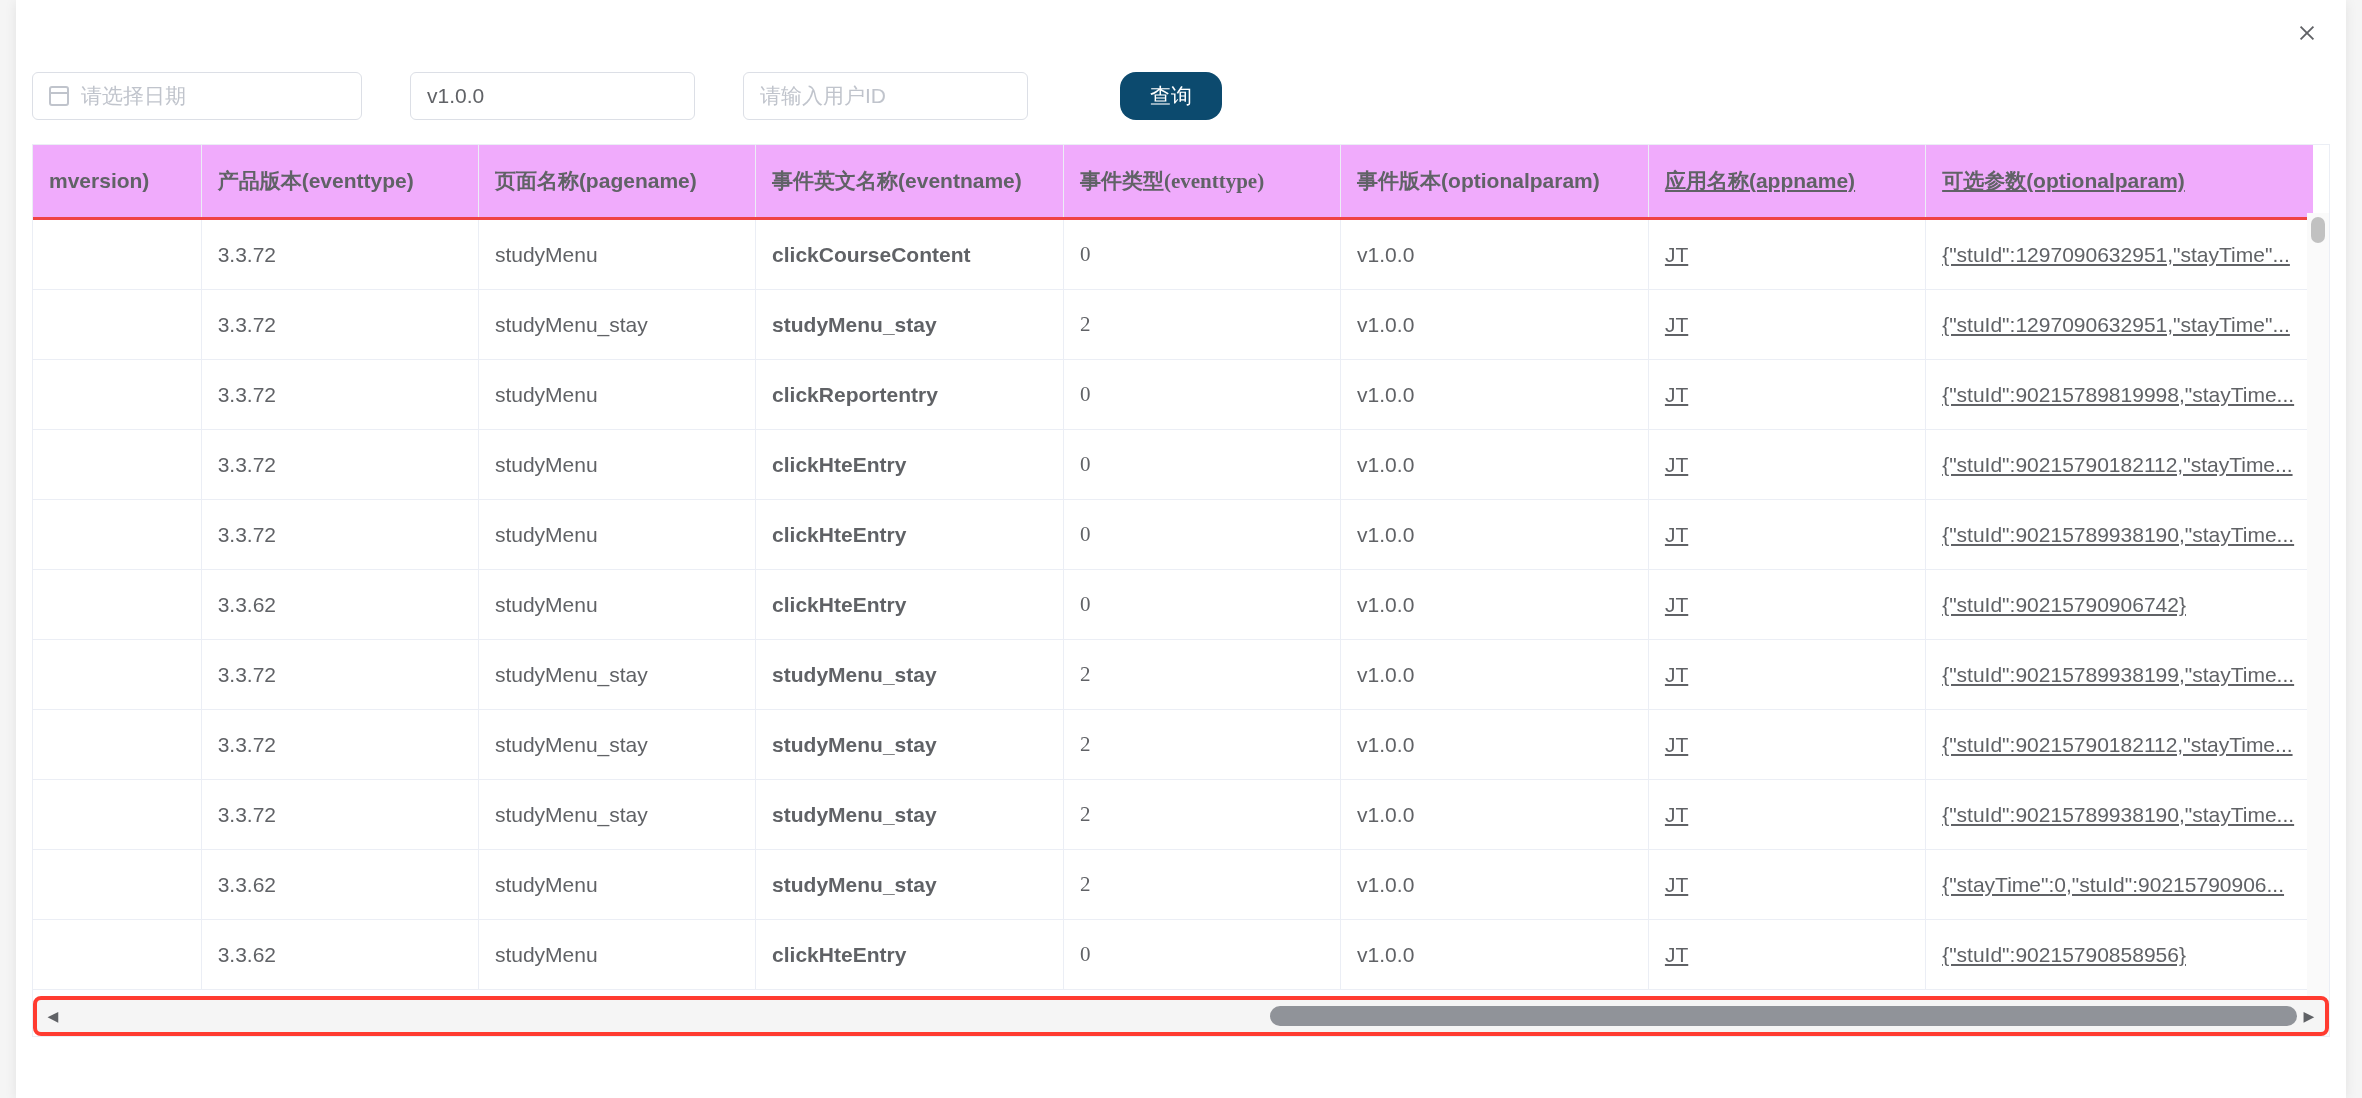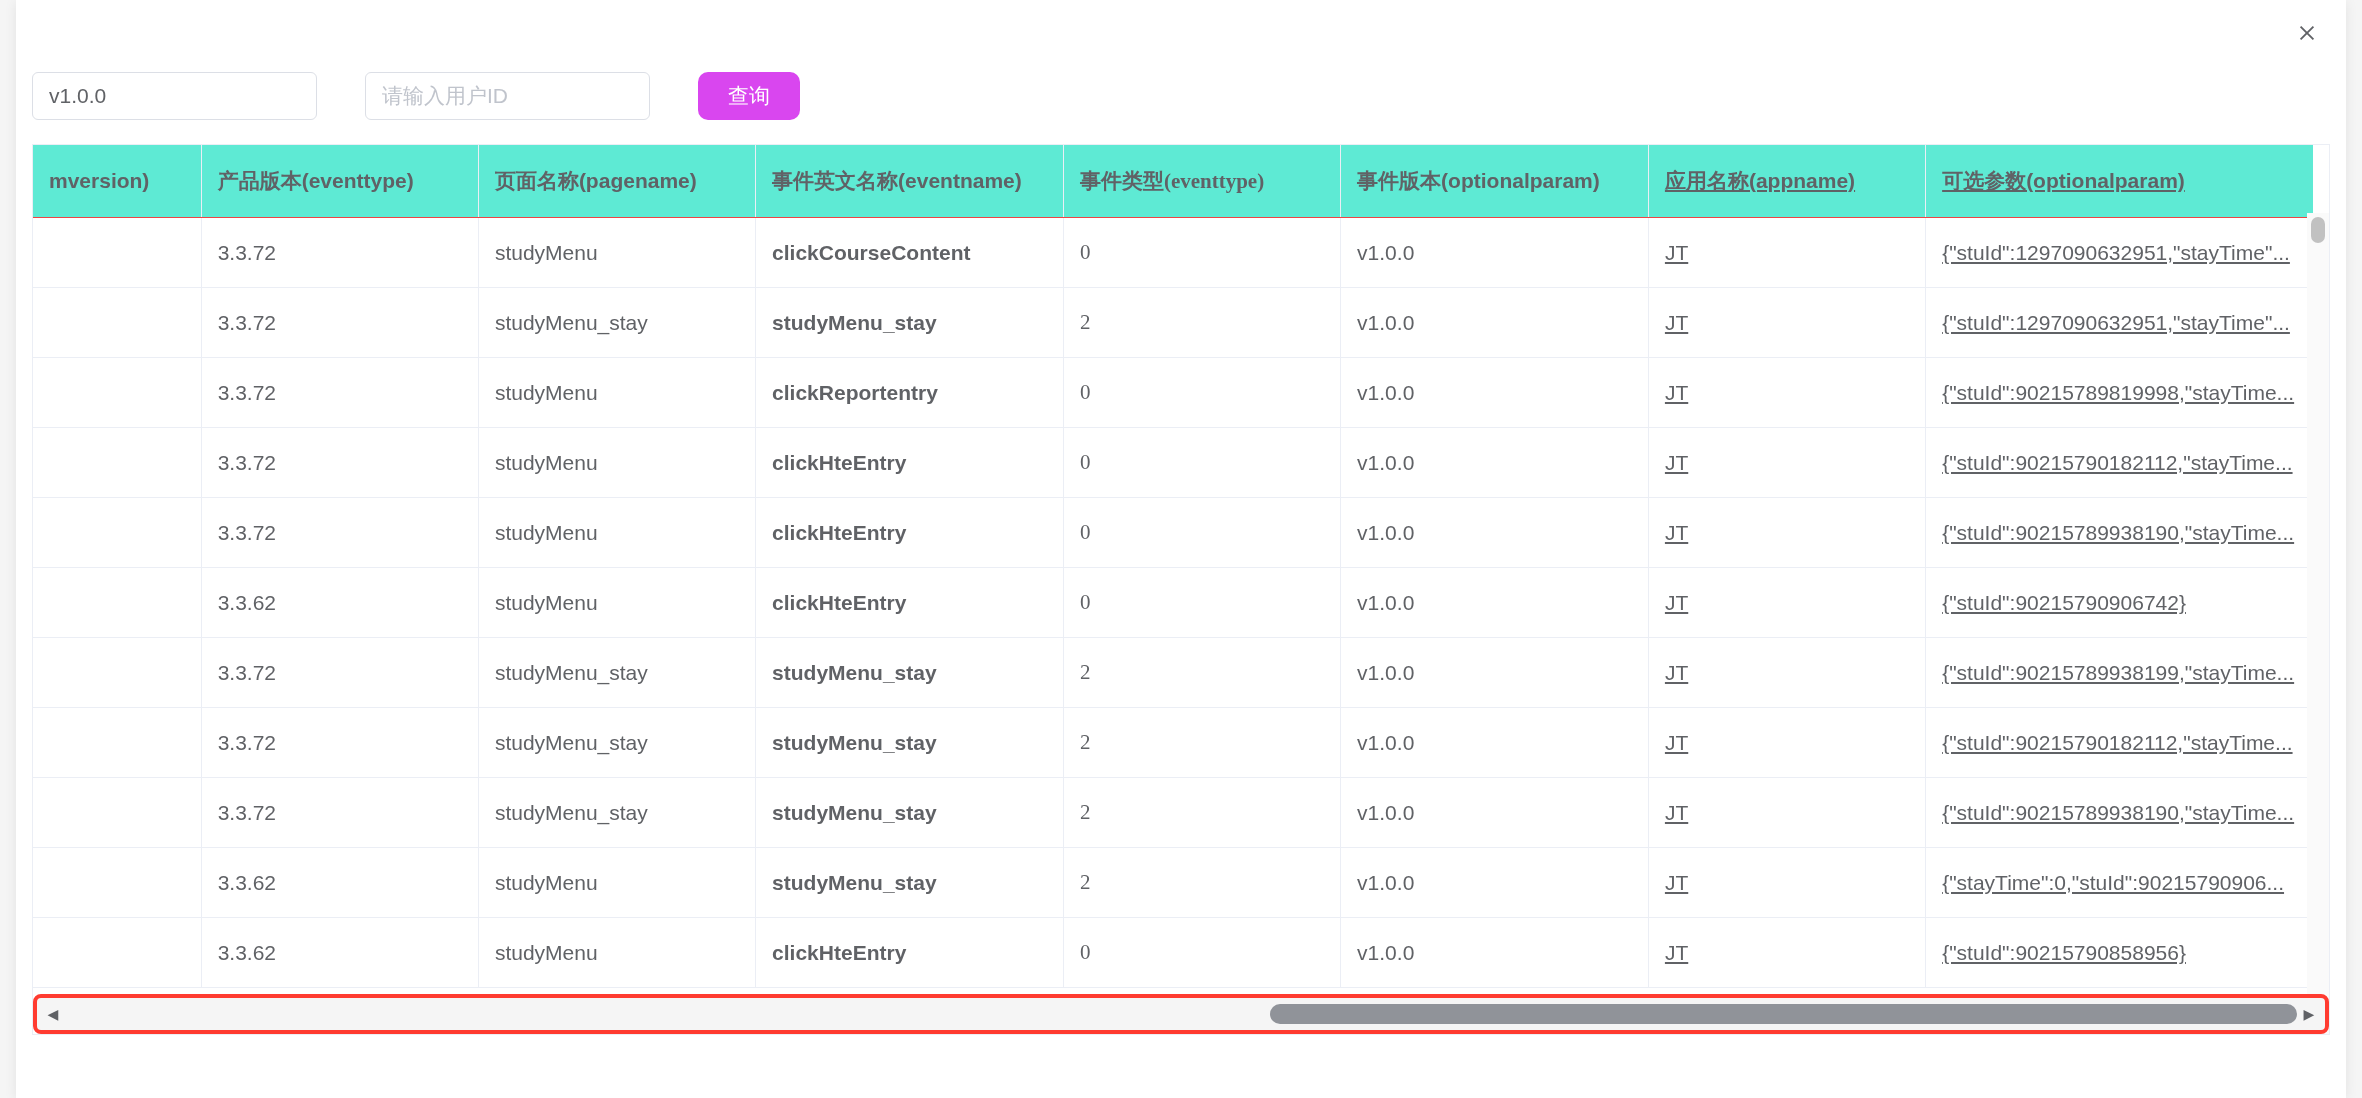--- a/index.html
+++ b/index.html
@@ -63,50 +63,51 @@
       color: #606266;
       background: #fff;
       outline: none;
     }
     .text-input::placeholder {
       color: #c0c4cc;
     }
     .query-btn {
       height: 48px;
       padding: 0 30px;
-      background: #d946ef;
+      background: #0c4a6e;
       color: #fff;
       border: none;
-      border-radius: 10px;
+      border-radius: 16px;
       font-size: 21px;
       cursor: pointer;
+      margin-left: 44px;
     }
     .table-wrap {
       margin: 0 16px;
       border: 1px solid #ebeef5;
       position: relative;
       overflow: hidden;
     }
     .table-scroll-area {
       overflow-x: hidden;
       position: relative;
     }
     .table {
       border-collapse: collapse;
       table-layout: fixed;
       width: 2280px;
     }
     .table th {
-      background: #5eead4;
+      background: #f0abfc;
       color: #606266;
       font-weight: 600;
       text-align: left;
       padding: 22px 16px;
       font-size: 21px;
-      border-bottom: 1px solid #ef4444;
+      border-bottom: 3px solid #ef4444;
       border-right: 1px solid #ebeef5;
       white-space: nowrap;
       overflow: hidden;
     }
     .table td {
       color: #606266;
       padding: 22px 16px;
       font-size: 21px;
       border-bottom: 1px solid #ebeef5;
       border-right: 1px solid #ebeef5;
@@ -200,20 +201,24 @@
 
 <div class="modal">
   <div class="close-btn">
     <svg width="22" height="22" viewBox="0 0 24 24" fill="none" stroke="currentColor" stroke-width="2">
       <line x1="5" y1="5" x2="19" y2="19"></line>
       <line x1="19" y1="5" x2="5" y2="19"></line>
     </svg>
   </div>
 
   <div class="filters">
+    <div class="date-input">
+      <span class="calendar-icon"></span>
+      <span>请选择日期</span>
+    </div>
     <input class="text-input" type="text" value="v1.0.0" style="">
     <input class="text-input" type="text" placeholder="请输入用户ID" style="">
     <button class="query-btn">查询</button>
   </div>
 
   <div class="table-wrap">
     <div class="table-scroll-area">
       <table class="table">
         <thead>
           <tr>

